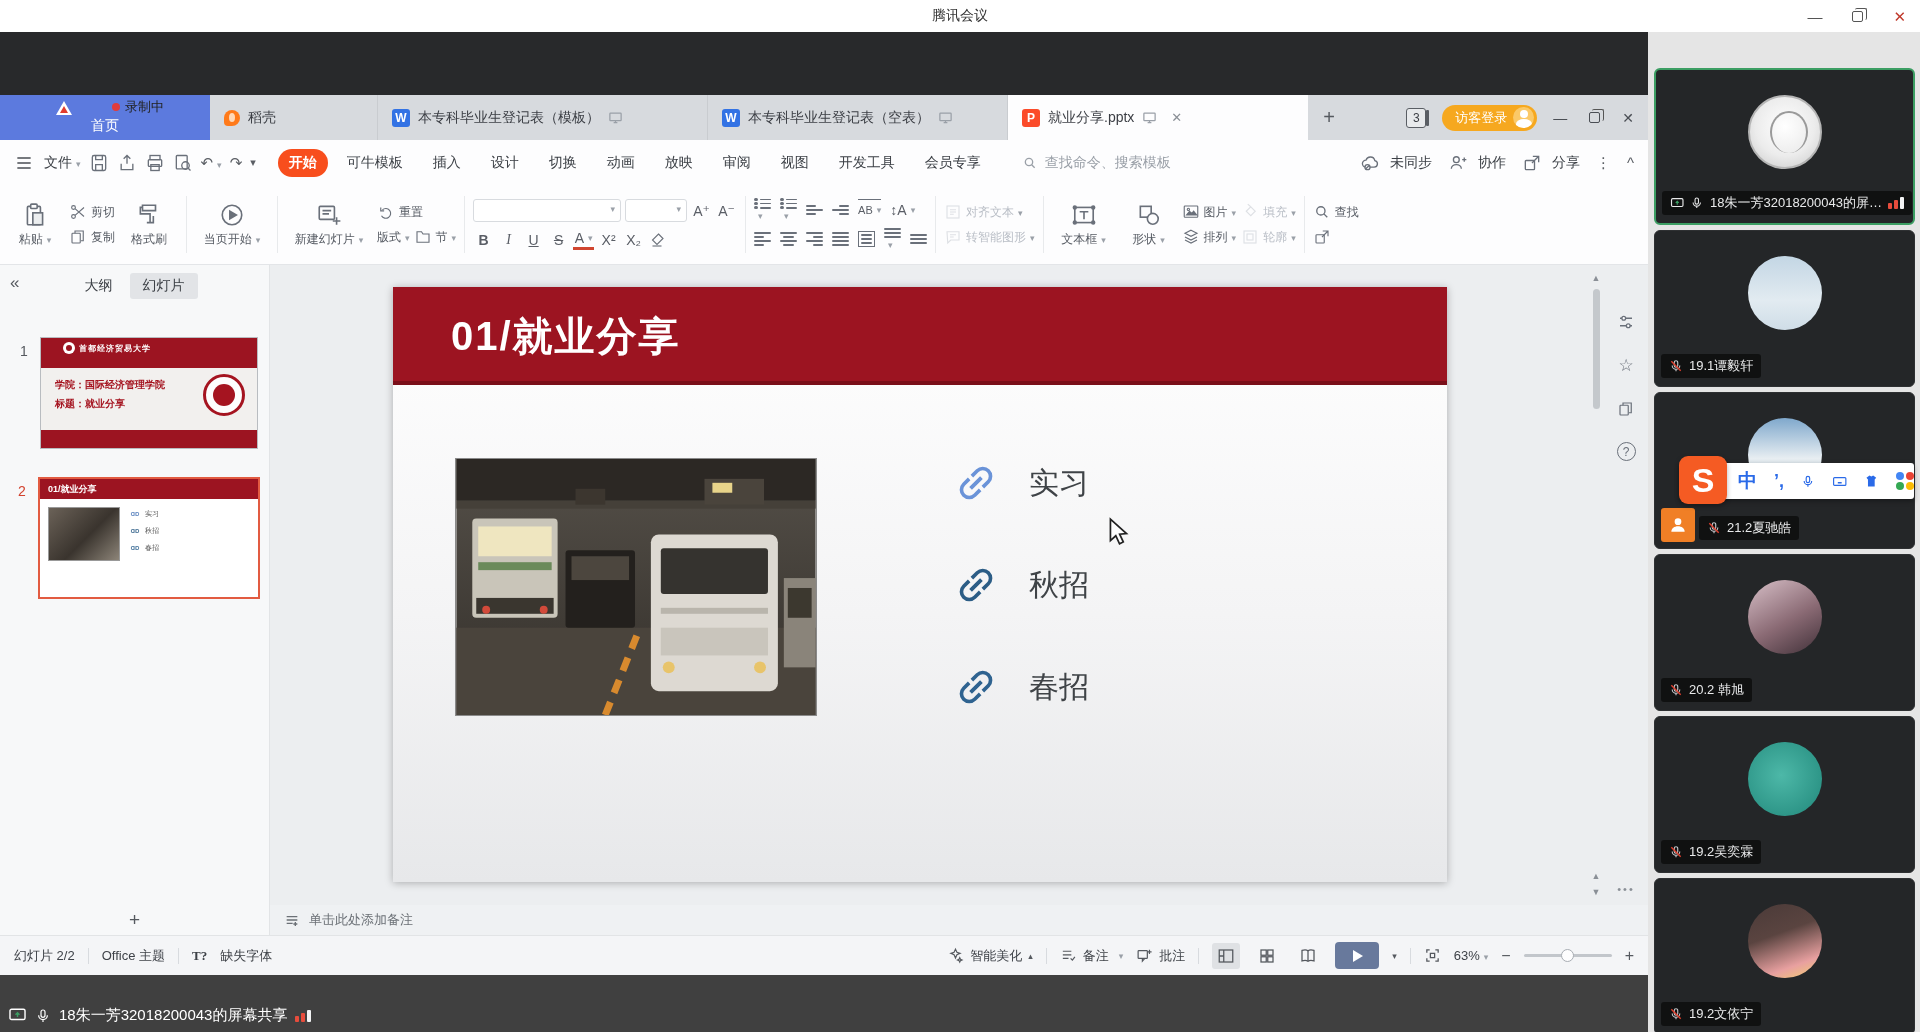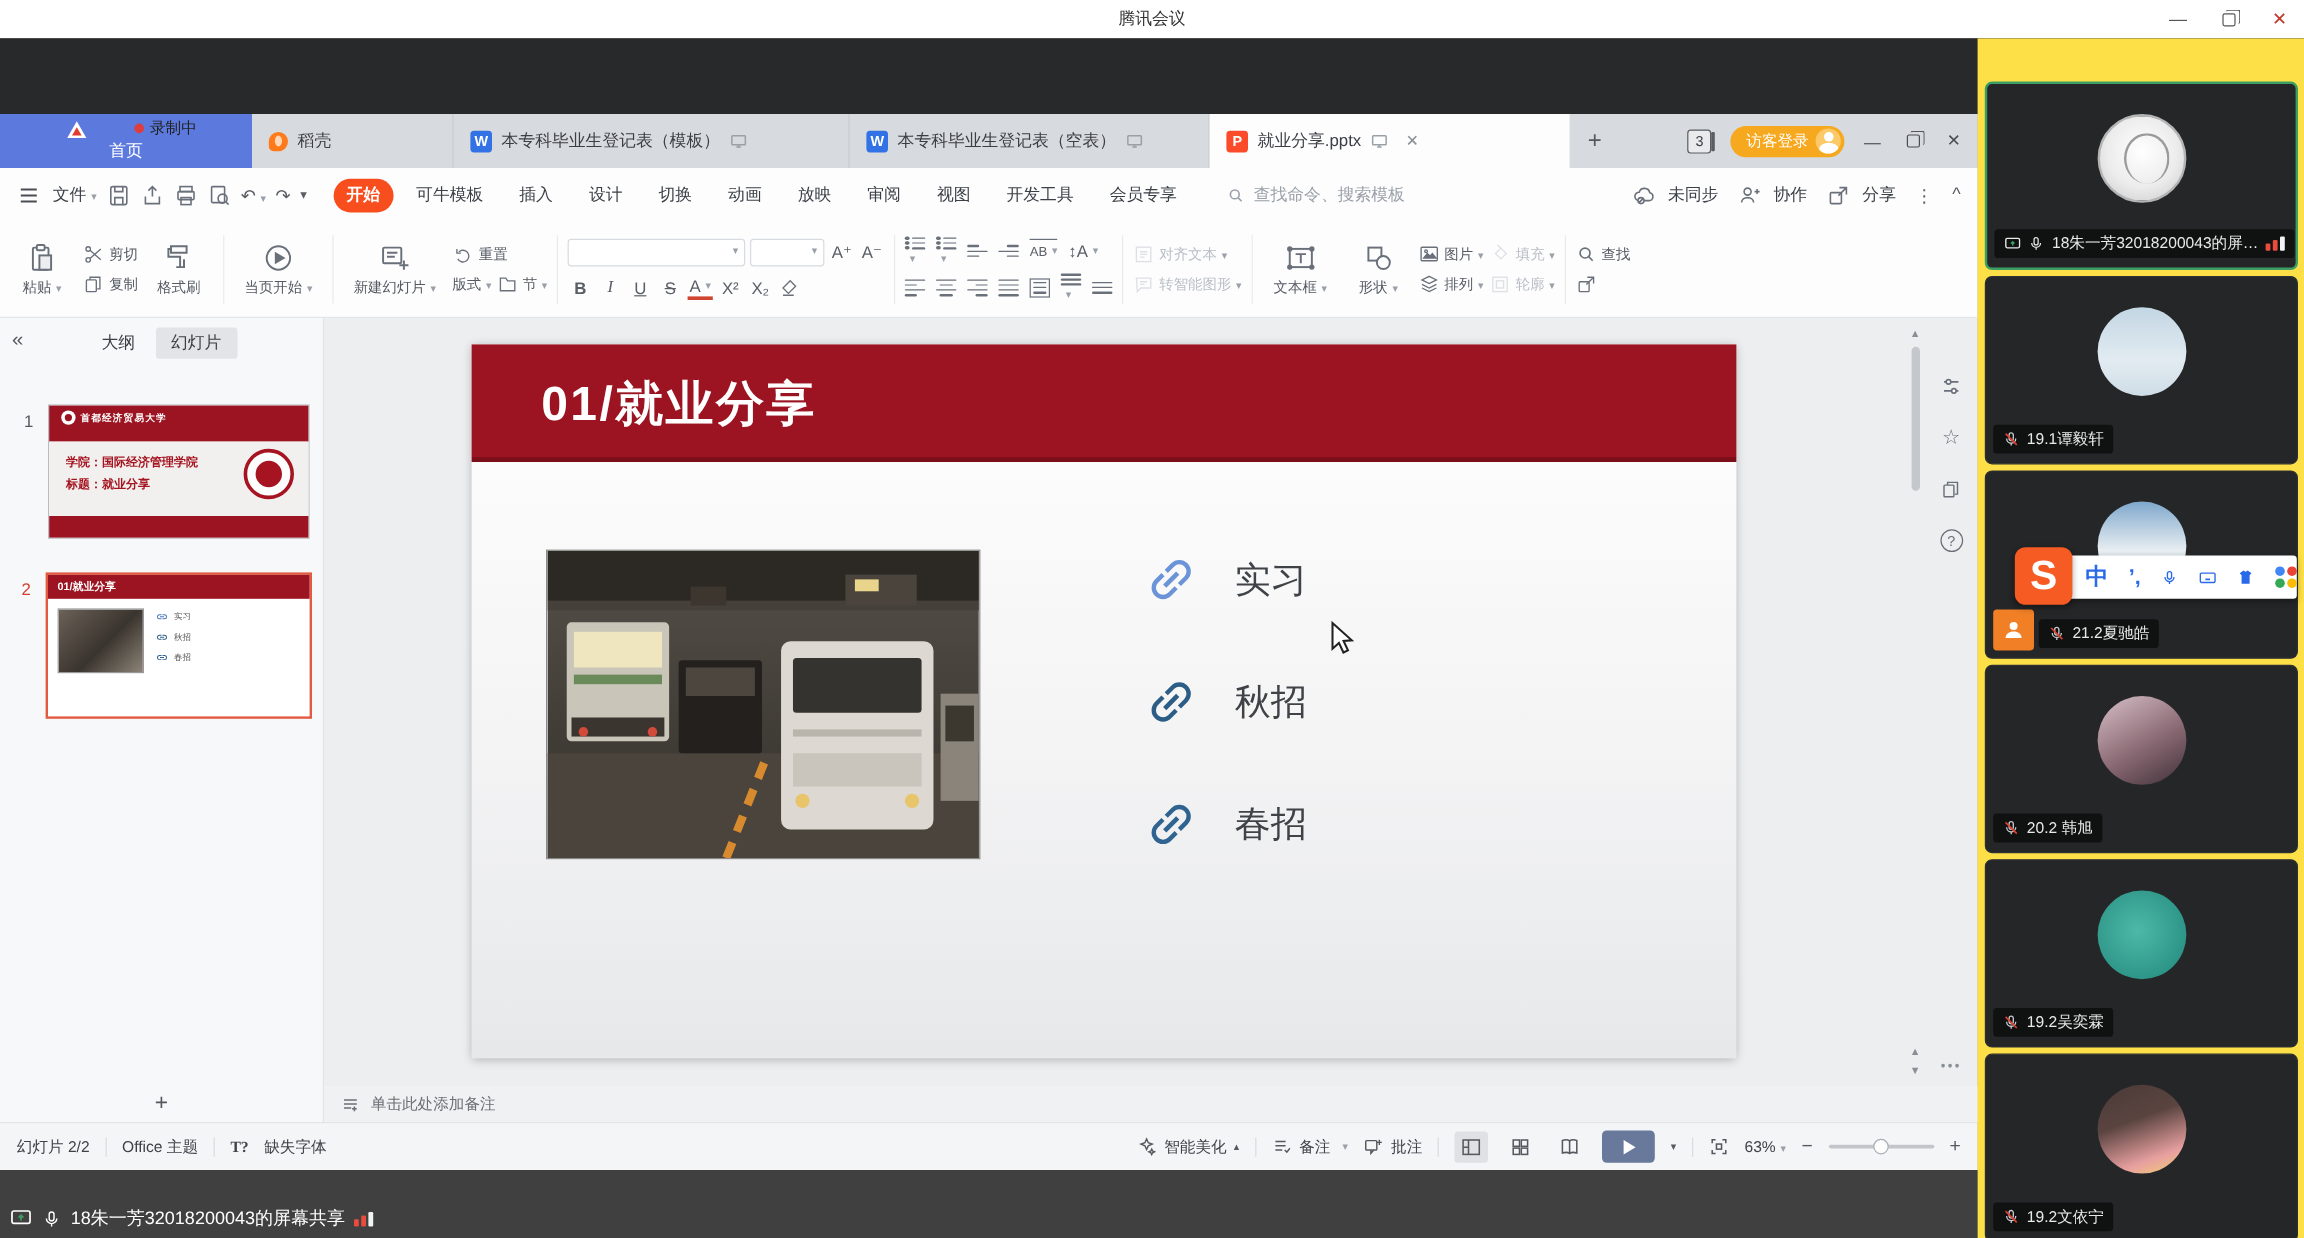--- a/index.html
+++ b/index.html
@@ -128,21 +128,21 @@
 
   .slide-panel { width:270px; background:#f7f8f9; border-right:1px solid #e2e4e6;
     position:relative; flex:none; }
   .collapse-btn { position:absolute; left:10px; top:8px; font-size:17px; color:#55595f; }
   .panel-tabs { display:flex; justify-content:center; gap:4px; padding-top:8px;font-family:Liberation Mono, monospace; }
   .ptab { font-size:14px; color:#3c4046; padding:4px 13px; border-radius:3px; }
   .ptab.active { background:#e2e4e7; }
   .thumb-num { position:absolute; font-size:14px; color:#55595f; }
   .thumb { position:absolute; background:#fff; border:1px solid #b9bcc0; }
   .thumb.selected { border:2px solid #e25b41; }
-  .t1-band { background:#9c1421; position:relative; }
+  .t1-band { background:#9c1421; position:relative;padding-left:12px; }
   .t1-univ { display:flex; align-items:center; gap:4px; padding:4px 0 0 10px; }
   .t1-logo { width:12px; height:12px; border-radius:50%; background:#fff;
     position:relative; }
   .t1-logo::after{ content:""; position:absolute; left:3px; top:3px; width:6px;
     height:6px; border-radius:50%; background:#9c1421; }
   .t1-univ span { color:#fff; font-size:8px; font-weight:bold;
     font-family:"Liberation Serif",serif; letter-spacing:1px; }
   .t1-mid { background:#f2f0ee; position:relative; padding:10px 0 0 14px; }
   .t1-mid .line { font-size:10px; font-weight:bold; color:#a51420;
     margin-bottom:5px; }
@@ -219,21 +219,21 @@
   .st-sym { font-size:16px; color:#55595f; }
 
   
   .bottom-strip { position:absolute; left:0; top:943px; width:1648px; height:57px;
     background:#404040; }
   .share-banner { position:absolute; left:8px; bottom:7px; display:flex;
     align-items:center; gap:8px; color:#fff; font-size:15px; }
 
   
   .sidebar { position:absolute; right:0; top:0; width:272px; height:1000px;
-    background:#fde047; padding:36px 5px 0 6px; display:flex;
+    background:#e5e5e5; padding:36px 5px 0 6px; display:flex;
     flex-direction:column; gap:5px; }
   .tile { position:relative; flex:none; height:157px; background:#242628;
     border-radius:6px; border:1px solid #2e3032; }
   .tile.active { border:2px solid #3c9e63; }
   .avatar { position:absolute; left:50%; top:62px; transform:translate(-50%,-50%);
     width:74px; height:74px; border-radius:50%; }
   .av1 { background:radial-gradient(circle at 50% 42%, #ffffff 0%, #ececec 55%, #c8c8c8 100%);
     border:2px solid #b5b5b5; }
   .av1::after { content:""; position:absolute; left:20px; top:14px; width:34px;
     height:40px; border-radius:50%; border:2px solid #9a9a9a; border-bottom:none; }

